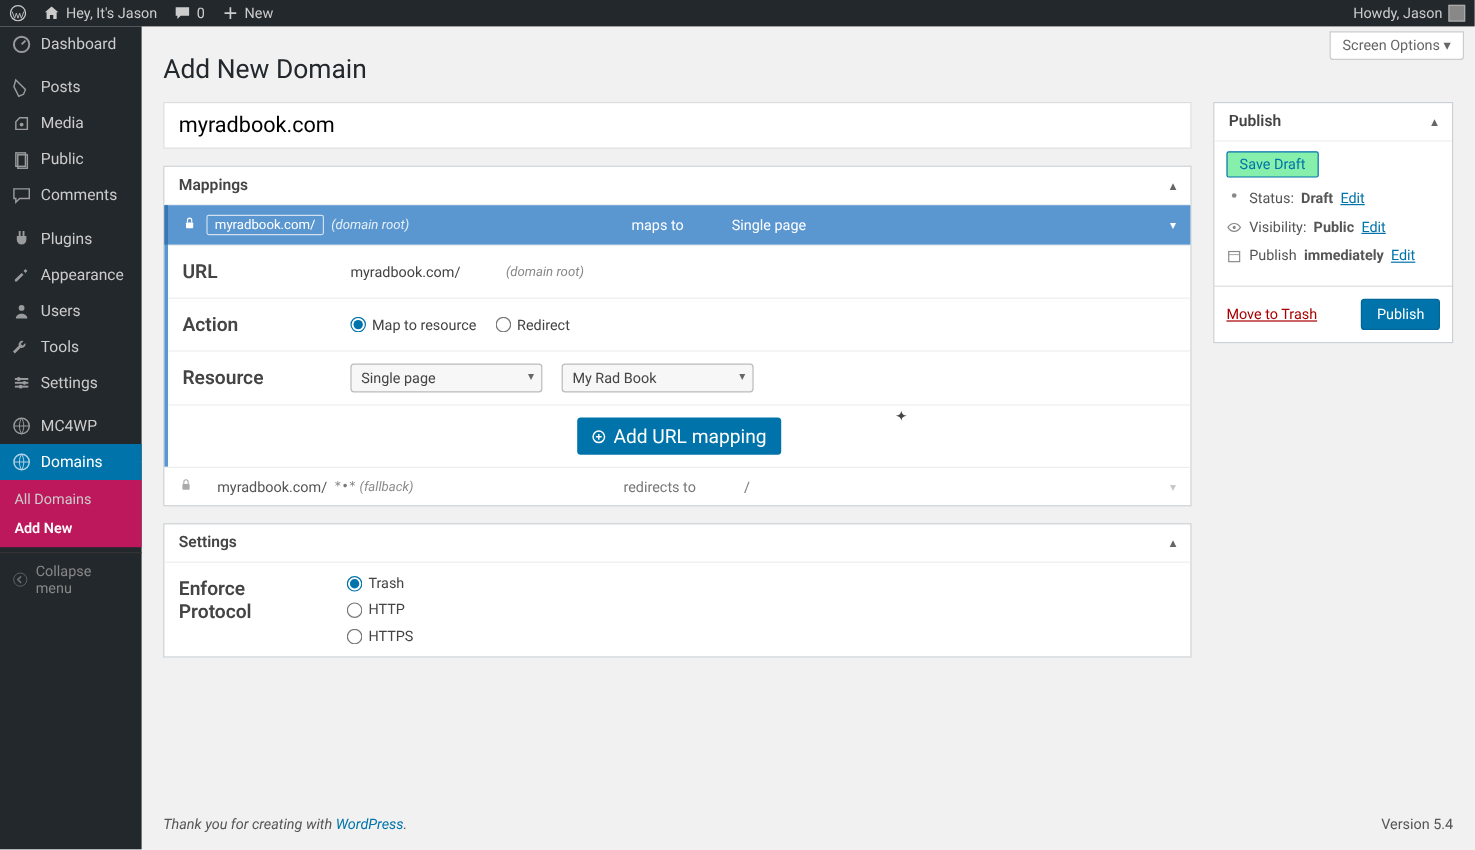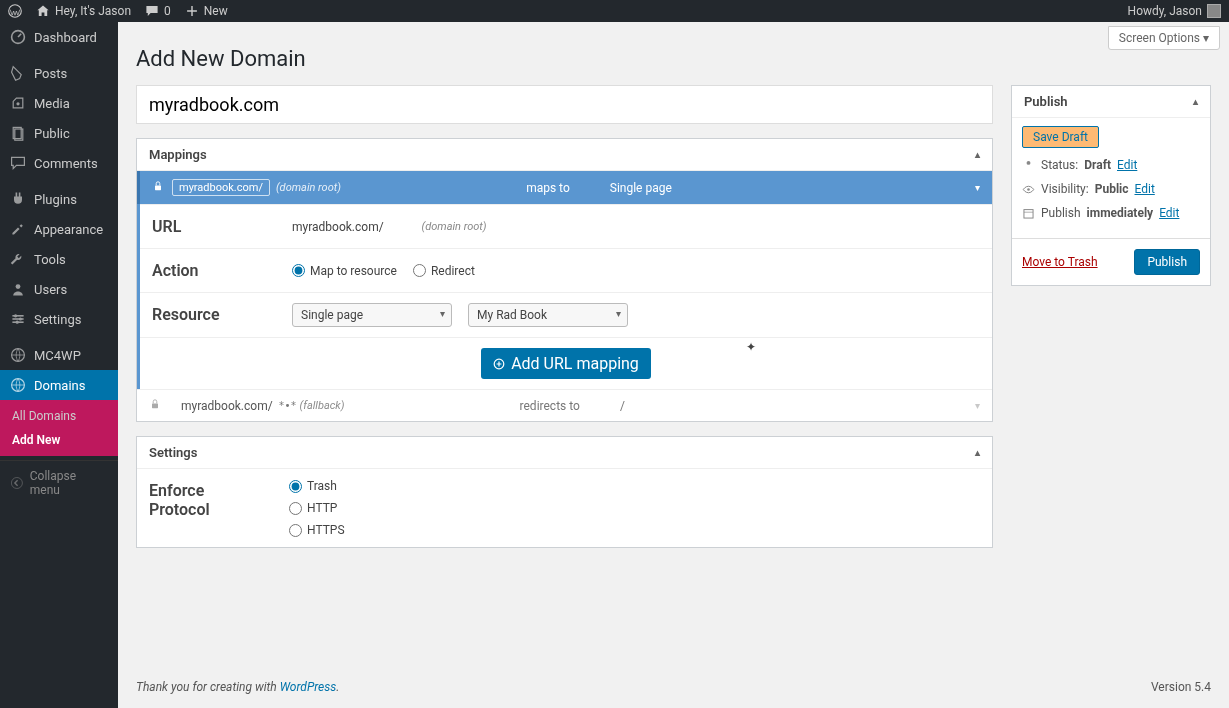--- a/index.html
+++ b/index.html
@@ -58,21 +58,21 @@
 .radio-opt { display: flex; align-items: center; gap: 5px; }
 .select { border: 1px solid #bbb; border-radius: 3px; padding: 4px 24px 4px 8px; font-size: 12px; background: #f7f7f7; position: relative; min-width: 160px; cursor: pointer; }
 .select::after { content: '▾'; position: absolute; right: 6px; top: 4px; font-size: 10px; color: #666; }
 .add-btn-row { padding: 10px; text-align: center; border-top: 1px solid #eee; }
 .add-btn { background: #0073aa; color: #fff; border: none; padding: 6px 12px; font-size: 16px; border-radius: 3px; cursor: pointer; display: inline-flex; align-items: center; gap: 6px; }
 
 .radiolist { display: flex; flex-direction: column; gap: 8px; }
 
 
 .pub-body { padding: 8px 10px; }
-.save-draft { border: 1px solid #0073aa; color: #0073aa; background: #fdba74; padding: 3px 10px; font-size: 12px; cursor: pointer; border-radius: 2px; }
+.save-draft { border: 1px solid #0073aa; color: #0073aa; background: #86efac; padding: 3px 10px; font-size: 12px; cursor: pointer; border-radius: 2px; }
 .pub-line { display: flex; align-items: center; gap: 6px; font-size: 12px; margin: 10px 0; color: #555; }
 .pub-line svg { width: 13px; height: 13px; fill: #888; }
 .pub-line a { color: #0073aa; text-decoration: underline; cursor: pointer; }
 .pub-footer { border-top: 1px solid #ddd; padding: 10px; display: flex; justify-content: space-between; align-items: center; }
 .trash { color: #a00; font-size: 12px; text-decoration: underline; cursor: pointer; }
 .publish-btn { background: #0073aa; color: #fff; border: 1px solid #006799; padding: 5px 12px; font-size: 12px; border-radius: 3px; cursor: pointer; }
 
 .footer { margin-top: auto; padding: 14px 0; display: flex; justify-content: space-between; font-size: 12px; color: #555; font-style: italic; }
 .footer a { color: #0073aa; }
 .footer .ver { font-style: normal; }
@@ -163,30 +163,30 @@
         <span>Plugins</span>
       </div>
     <div class="sidebar-item">
         <svg viewBox="0 0 20 20">
           <path d="M3 15l7-7 2 2-7 7H3v-2zM12 6l2-2 2 2-2 2z"></path>
         </svg>
         <span>Appearance</span>
       </div>
     <div class="sidebar-item">
         <svg viewBox="0 0 20 20">
-          <path d="M14 6a4 4 0 01-5 5l-6 6-2-2 6-6a4 4 0 015-5l-3 3 2 2 3-3z"></path>
-        </svg>
-        <span>Tools</span>
-      </div>
-    <div class="sidebar-item">
-        <svg viewBox="0 0 20 20">
           <circle cx="10" cy="7" r="3"></circle>
           <path d="M4 18c0-3 3-5 6-5s6 2 6 5"></path>
         </svg>
         <span>Users</span>
+      </div>
+    <div class="sidebar-item">
+        <svg viewBox="0 0 20 20">
+          <path d="M14 6a4 4 0 01-5 5l-6 6-2-2 6-6a4 4 0 015-5l-3 3 2 2 3-3z"></path>
+        </svg>
+        <span>Tools</span>
       </div>
     <div class="sidebar-item">
         <svg viewBox="0 0 20 20">
           <rect x="3" y="5" width="14" height="2"></rect>
           <rect x="3" y="9" width="14" height="2"></rect>
           <rect x="3" y="13" width="14" height="2"></rect>
           <circle cx="7" cy="6" r="2"></circle>
           <circle cx="13" cy="10" r="2"></circle>
           <circle cx="9" cy="14" r="2"></circle>
         </svg>

